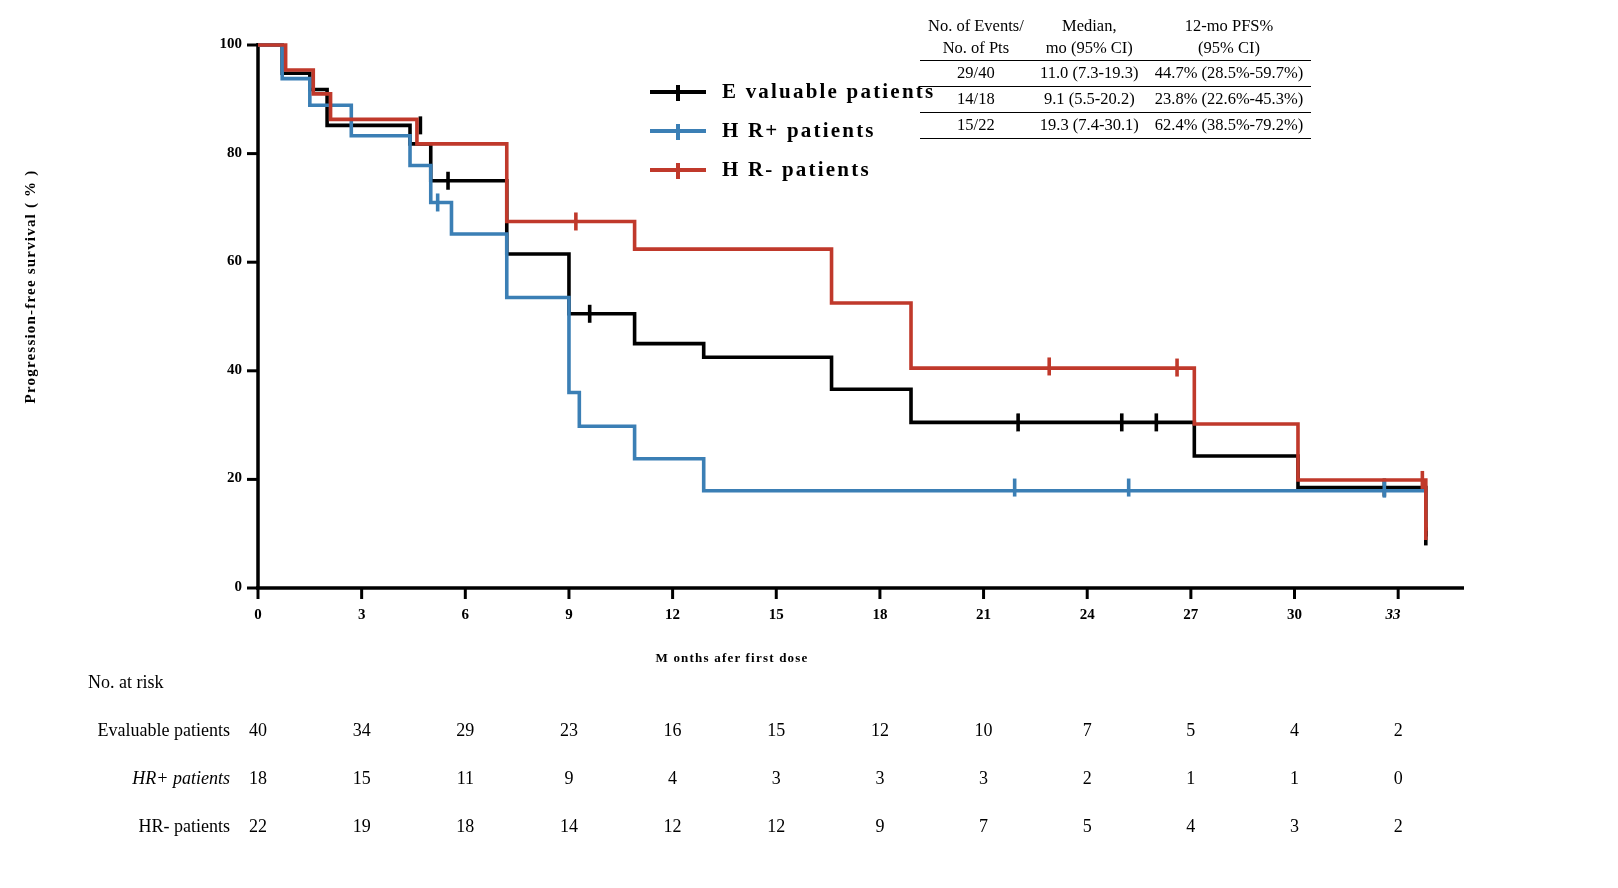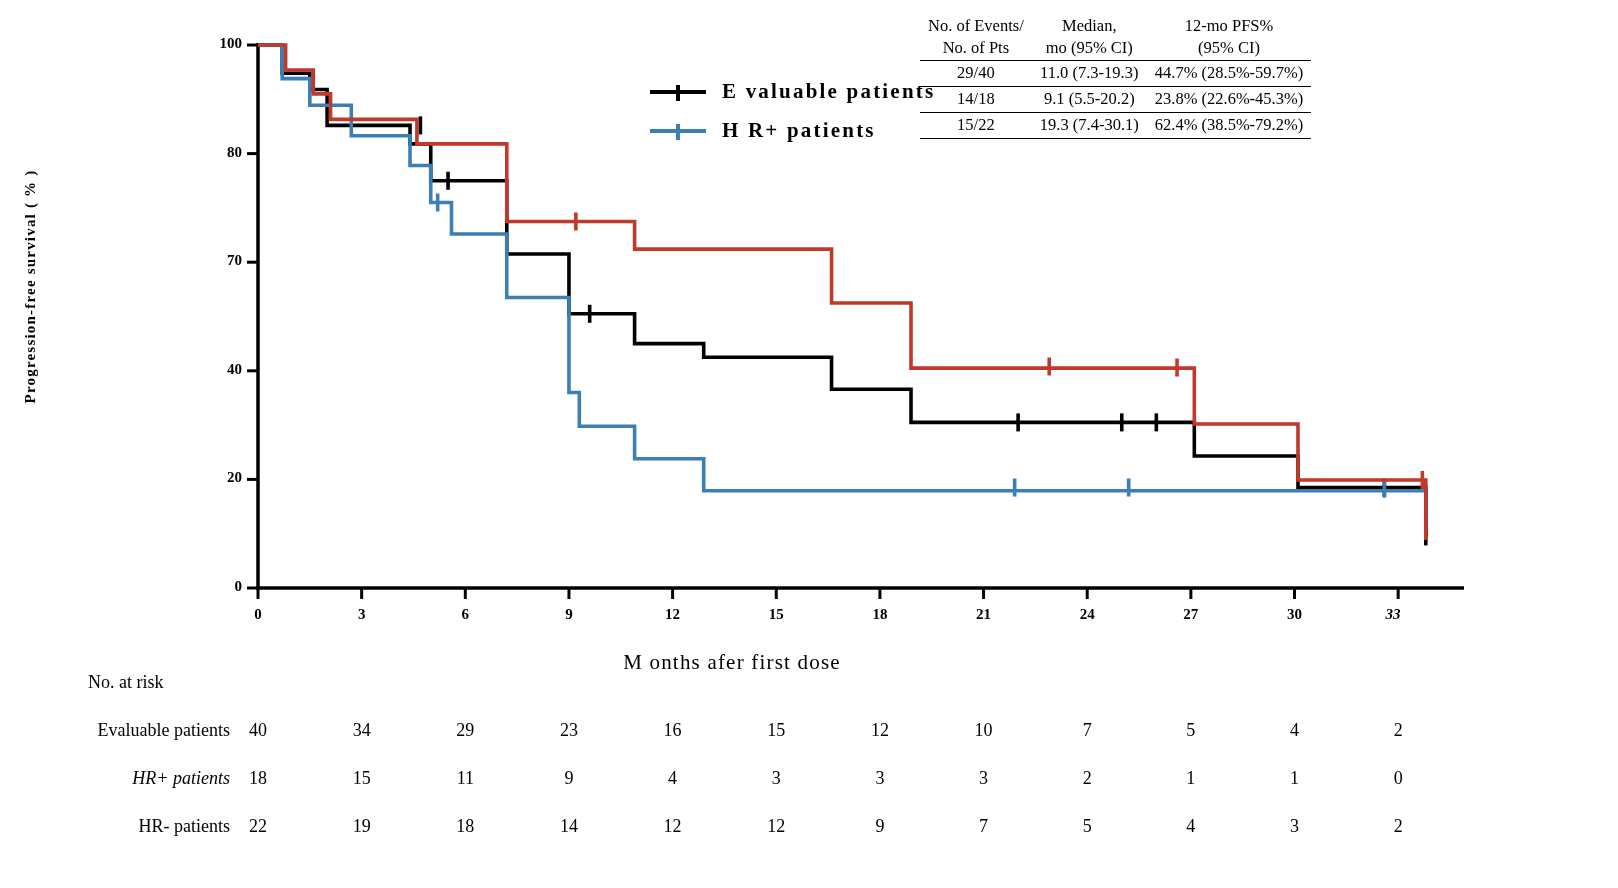--- a/index.html
+++ b/index.html
@@ -35,22 +35,22 @@
     text-align: center;
     transform: rotate(-90deg);
     transform-origin: left top;
     font-weight: bold;
     font-size: 15px;
     letter-spacing: 1.2px;
     white-space: nowrap;
   }
   .axis-title-x {
     position: absolute;
-    font-weight: normal;
-    font-size: 21px;
+    font-weight: bold;
+    font-size: 13px;
     letter-spacing: 1.2px;
     white-space: nowrap;
   }
   .tick-label {
     position: absolute;
     font-weight: bold;
     font-size: 15px;
     text-align: center;
     white-space: nowrap;
   }
@@ -203,20 +203,26 @@
           <span class="legend-tick" id="tk0" style="background: rgb(0, 0, 0);"></span>
         </span>
       <span class="legend-label">E valuable patients</span>
     </div>
     <div class="legend-row">
       <span class="legend-swatch" id="sw1" style="border-top-color: rgb(59, 127, 181);">
           <span class="legend-tick" id="tk1" style="background: rgb(59, 127, 181);"></span>
         </span>
       <span class="legend-label">H R+ patients</span>
     </div>
+    <div class="legend-row">
+      <span class="legend-swatch" id="sw2" style="border-top-color: rgb(192, 57, 43);">
+          <span class="legend-tick" id="tk2" style="background: rgb(192, 57, 43);"></span>
+        </span>
+      <span class="legend-label">H R- patients</span>
+    </div>
   </div>
 
   <table class="stats-table">
     <thead>
       <tr>
         <th>No. of Events/</th>
         <th>Median,</th>
         <th>12-mo PFS%</th>
       </tr>
       <tr class="head-rule">
@@ -283,21 +289,21 @@
       <div class="risk-val" style="left: 963.565px; top: 144px;">7</div>
       <div class="risk-val" style="left: 1067.22px; top: 144px;">5</div>
       <div class="risk-val" style="left: 1170.87px; top: 144px;">4</div>
       <div class="risk-val" style="left: 1274.52px; top: 144px;">3</div>
       <div class="risk-val" style="left: 1378.17px; top: 144px;">2</div>
     </div>
 
 <div class="tick-label" style="width: 52px; text-align: right; left: 190px; top: 578px;">0</div>
     <div class="tick-label" style="width: 52px; text-align: right; left: 190px; top: 469.4px;">20</div>
     <div class="tick-label" style="width: 52px; text-align: right; left: 190px; top: 360.8px;">40</div>
-    <div class="tick-label" style="width: 52px; text-align: right; left: 190px; top: 252.2px;">70</div>
+    <div class="tick-label" style="width: 52px; text-align: right; left: 190px; top: 252.2px;">60</div>
     <div class="tick-label" style="width: 52px; text-align: right; left: 190px; top: 143.6px;">80</div>
     <div class="tick-label" style="width: 52px; text-align: right; left: 190px; top: 35px;">100</div>
     <div class="tick-label" style="width: 46px; left: 235px; top: 606px;">0</div>
     <div class="tick-label" style="width: 46px; left: 338.652px; top: 606px;">3</div>
     <div class="tick-label" style="width: 46px; left: 442.304px; top: 606px;">6</div>
     <div class="tick-label" style="width: 46px; left: 545.957px; top: 606px;">9</div>
     <div class="tick-label" style="width: 46px; left: 649.609px; top: 606px;">12</div>
     <div class="tick-label" style="width: 46px; left: 753.261px; top: 606px;">15</div>
     <div class="tick-label" style="width: 46px; left: 856.913px; top: 606px;">18</div>
     <div class="tick-label" style="width: 46px; left: 960.565px; top: 606px;">21</div>

